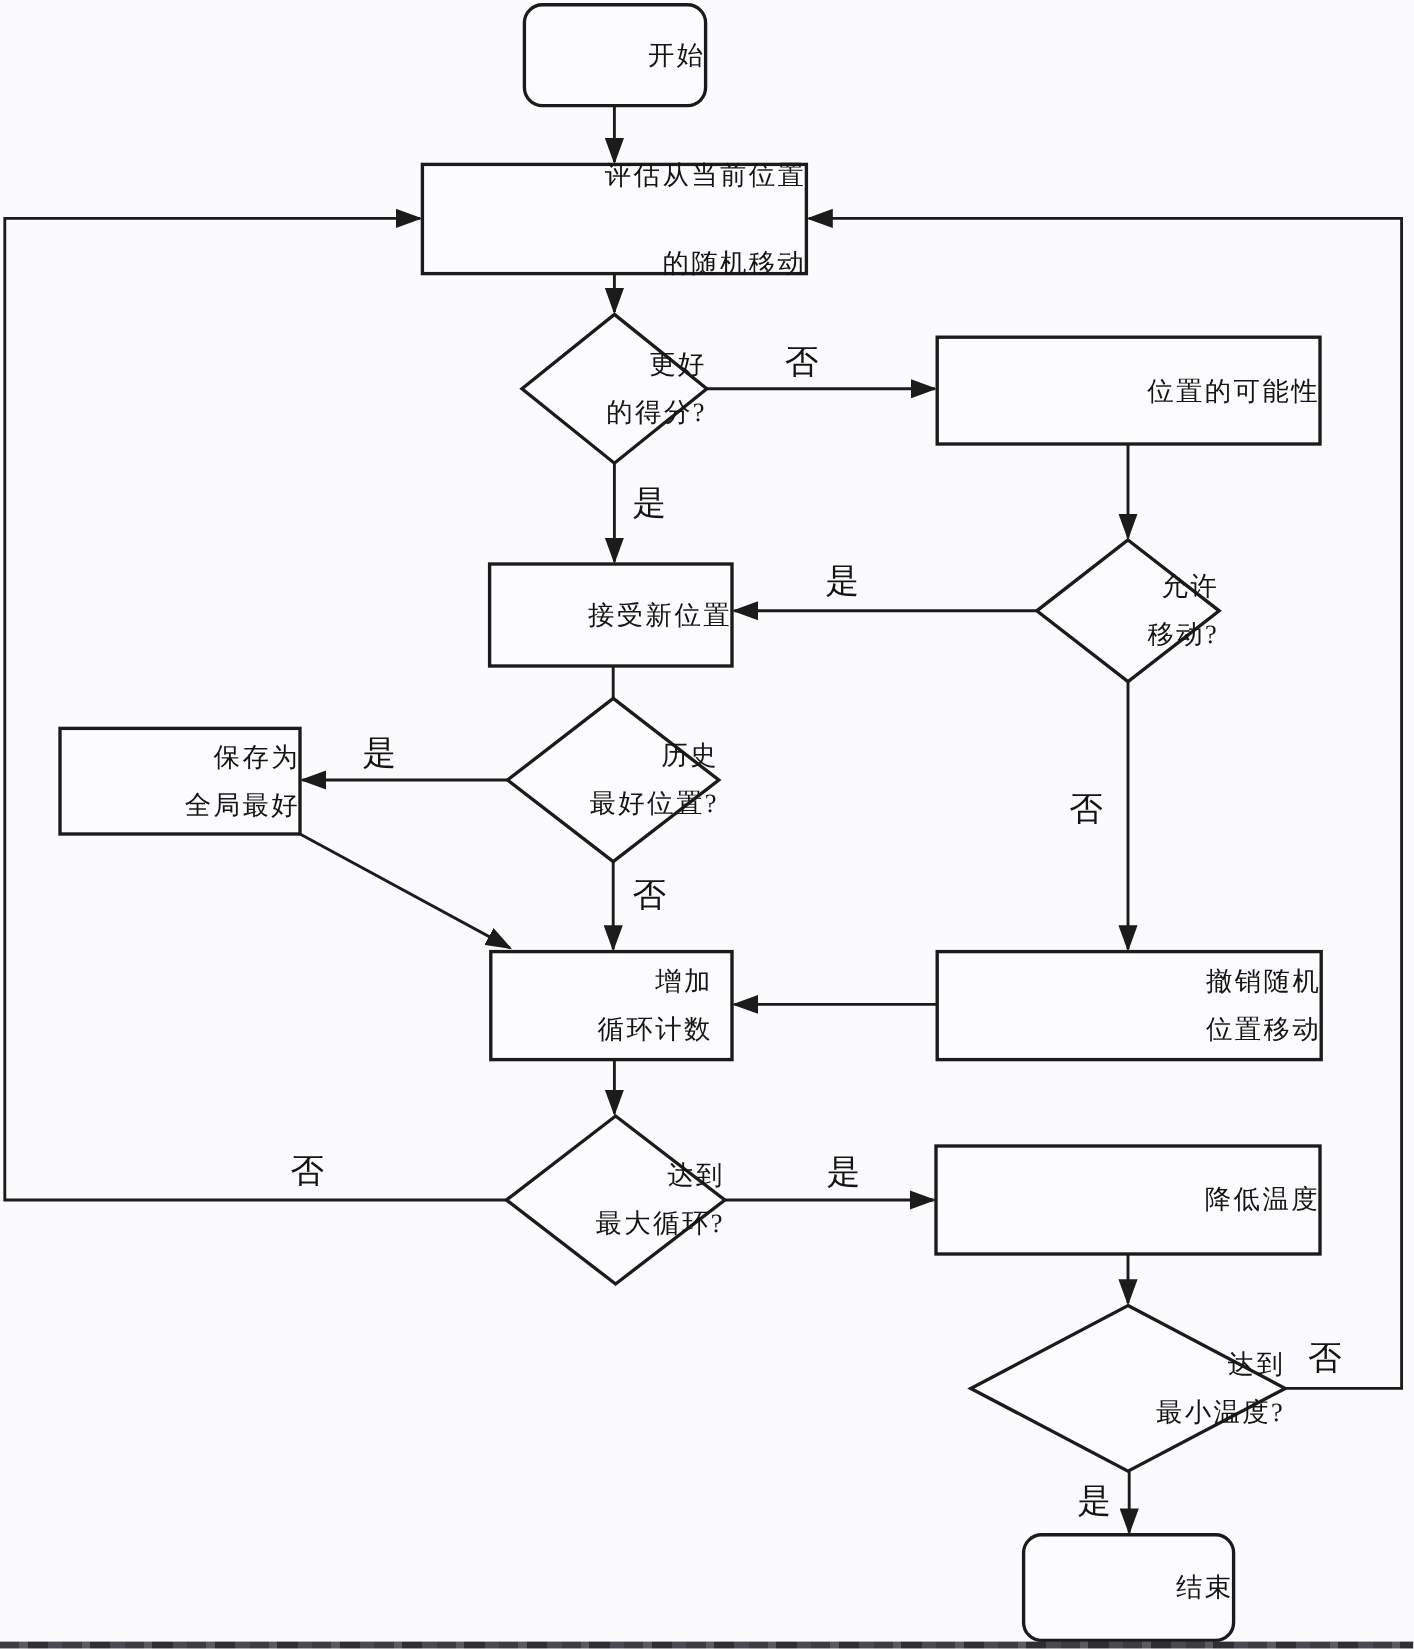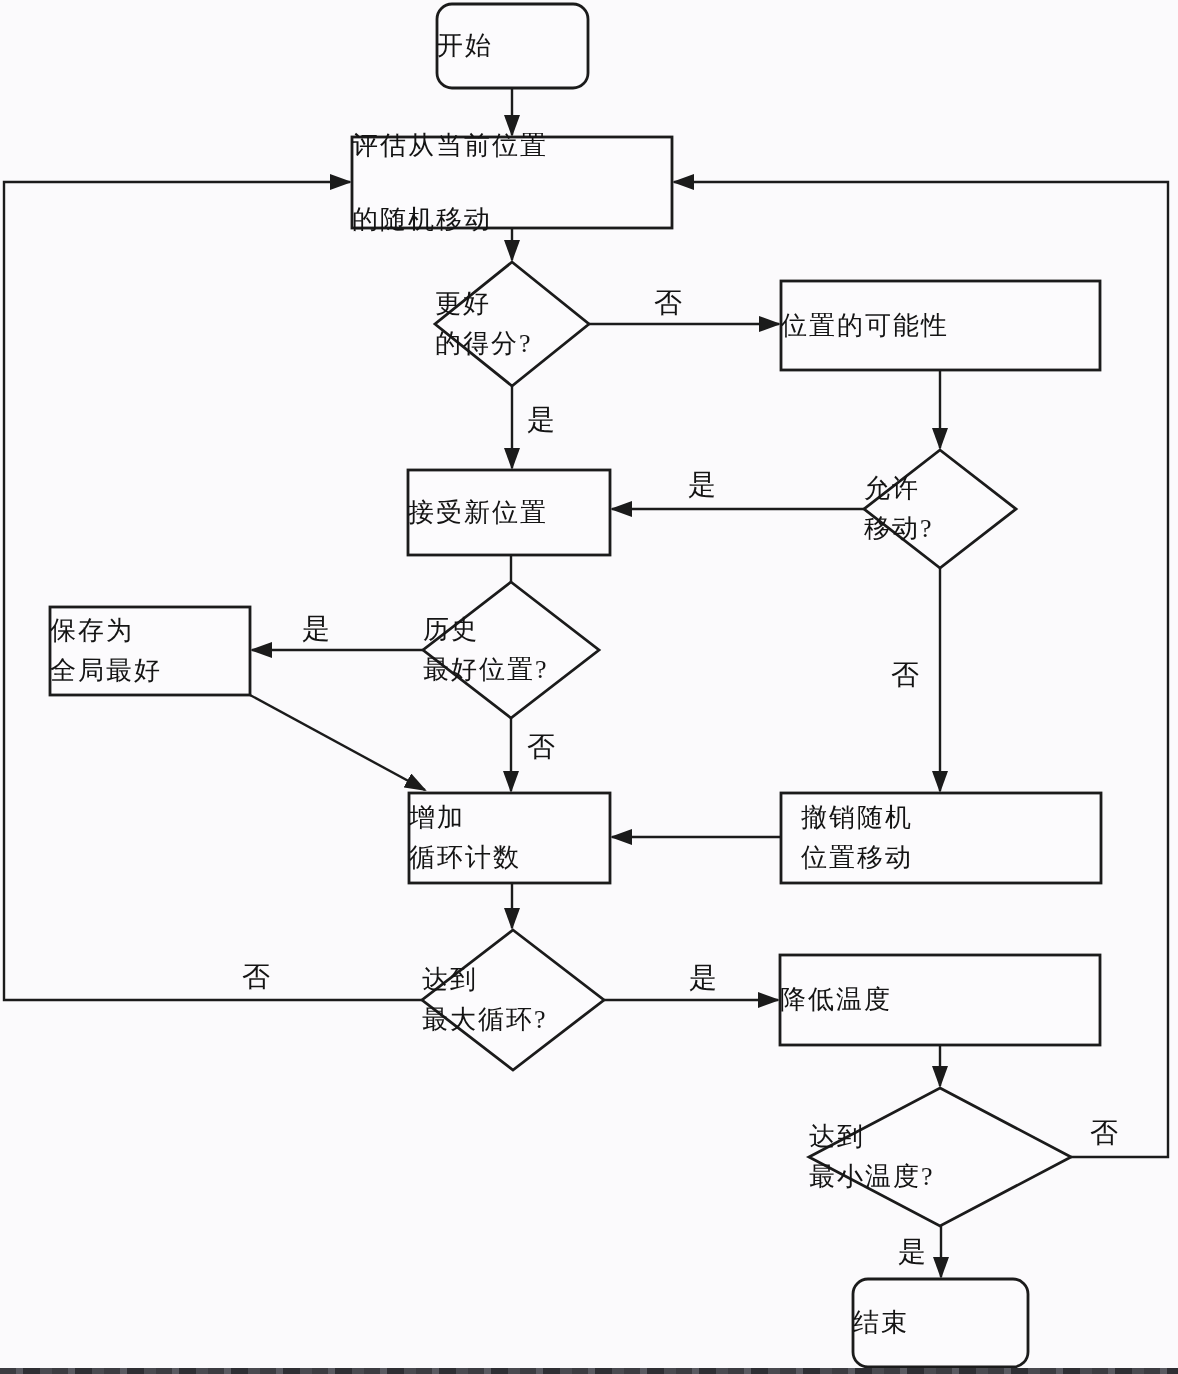--- a/index.html
+++ b/index.html
@@ -19,23 +19,23 @@
     font-family:"Liberation Serif","DejaVu Serif",serif;
     color:var(--text);
   }
   #diagram-svg{position:absolute;left:0;top:0;}
   .edge{fill:none;stroke:var(--stroke);stroke-width:2.4;}
   .node-shape{fill:var(--fill);stroke:var(--stroke);stroke-width:2.8;}
   #label-layer{position:absolute;left:0;top:0;width:100%;height:100%;pointer-events:none;}
   .node-label{
     position:absolute;
     display:flex;flex-direction:column;
-    align-items:flex-start;justify-content:center;
+    align-items:flex-end;justify-content:center;
     text-align:center;
-    font-size:26px;line-height:40px;
+    font-size:22px;line-height:40px;
     letter-spacing:2px;
     color:var(--text);
   }
   .edge-label{
     position:absolute;
     transform:translate(-50%,-50%);
     font-size:28px;line-height:28px;
     color:var(--text);
     background:var(--bg);
     padding:0 3px;
@@ -129,25 +129,25 @@
         <div class="node-line">移动?</div>
       </div>
       <div class="node-label" style="left: 423px; top: 582px; width: 176px; height: 136px;">
         <div class="node-line">历史</div>
         <div class="node-line">最好位置?</div>
       </div>
       <div class="node-label" style="left: 50px; top: 607px; width: 200px; height: 88px;">
         <div class="node-line">保存为</div>
         <div class="node-line">全局最好</div>
       </div>
-      <div class="node-label" style="left: 409px; top: 793px; width: 169px; height: 90px;">
+      <div class="node-label" style="left: 409px; top: 793px; width: 169px; height: 90px; padding-left: 16px;">
         <div class="node-line">增加</div>
         <div class="node-line">循环计数</div>
       </div>
-      <div class="node-label" style="left: 781px; top: 793px; width: 320px; height: 90px; margin-left: 20px;">
+      <div class="node-label" style="left: 781px; top: 793px; width: 320px; height: 90px;">
         <div class="node-line">撤销随机</div>
         <div class="node-line">位置移动</div>
       </div>
       <div class="node-label" style="left: 422px; top: 930px; width: 182px; height: 140px;">
         <div class="node-line">达到</div>
         <div class="node-line">最大循环?</div>
       </div>
       <div class="node-label" style="left: 780px; top: 955px; width: 320px; height: 90px; border-radius: 10px;">
         <div class="node-line">降低温度</div>
       </div>

